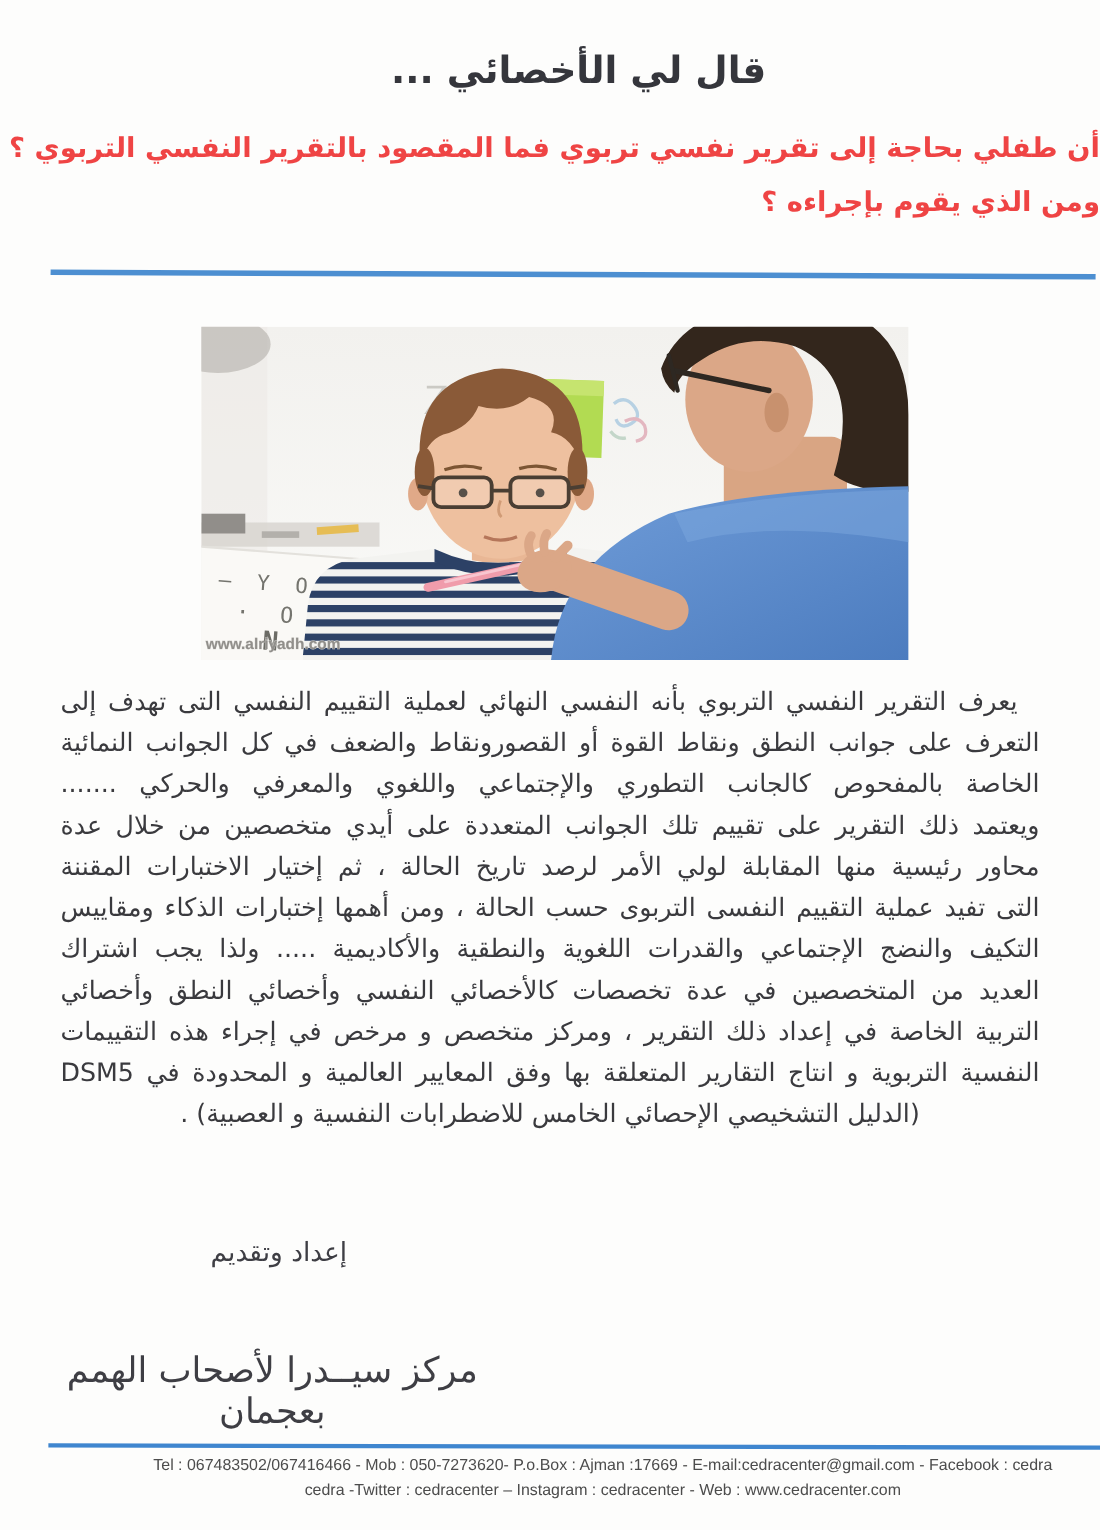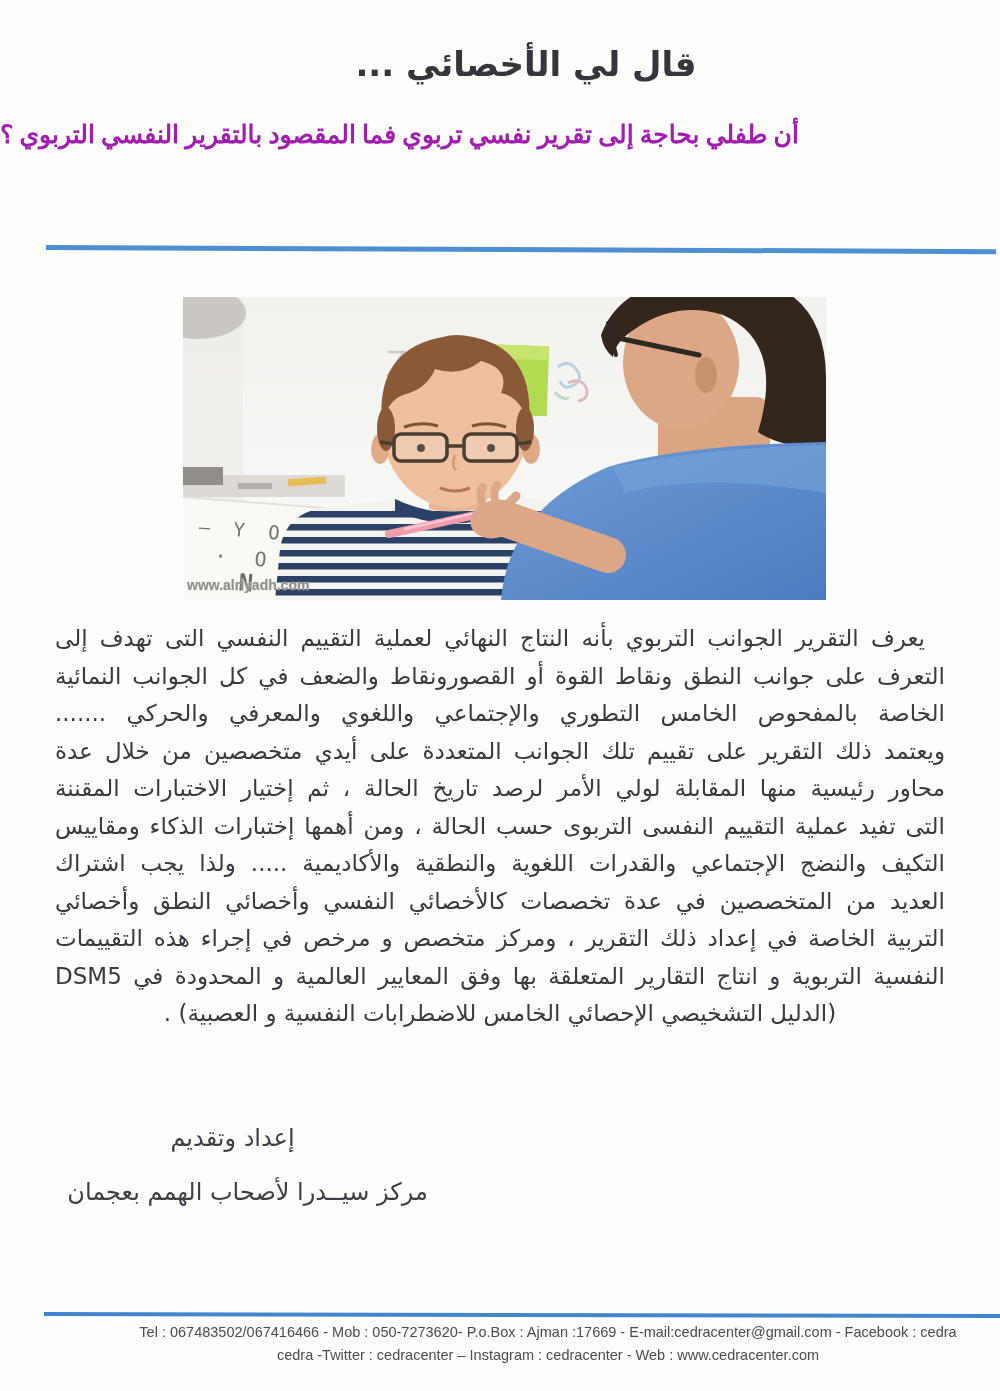--- a/index.html
+++ b/index.html
@@ -14,22 +14,22 @@
   
   .doc-title{
     position:absolute;top:44px;left:0;width:100%;
     text-align:center;direction:rtl;
     font-size:34px;font-weight:bold;color:#35363c;
     letter-spacing:1px;
     padding-left:26px;
   }
   .question-heading{
     position:absolute;top:110px;left:0;width:100%;
-    text-align:left;direction:rtl;
-    color:#a21caf;font-weight:bold;font-size:25px;line-height:49px;font-family:Liberation Serif, serif;
+    text-align:right;direction:rtl;
+    color:#ef4444;font-weight:bold;font-size:25px;line-height:49px;
   }
   
   .rule{position:absolute;background:#4d8fd1;}
   .rule-top{left:46px;width:950px;top:245px;height:5px;transform:rotate(.25deg);transform-origin:left center;}
   .rule-bottom{left:44px;width:956px;top:1312px;height:4px;background:#3f86cf;transform:rotate(.12deg);transform-origin:left center;}
   
   .photo{position:absolute;left:183px;top:297px;width:643px;height:303px;}
   
   .article{
     position:absolute;left:55px;top:620px;width:890px;
@@ -37,46 +37,47 @@
     font-size:23px;
   }
   .article .line{
     height:37.5px;line-height:37.5px;white-space:nowrap;
     text-align:justify;text-align-last:justify;
   }
   .article .line.first{padding-right:20px;}
   .article .line.center{text-align:right;text-align-last:center;}
   
   .prepared-by{
-    position:absolute;top:1124px;left:135px;width:195px;
+    position:absolute;top:1124px;left:156px;width:195px;
     text-align:center;direction:rtl;
     font-size:24px;color:#3e3e44;
   }
   .center-name{
-    position:absolute;top:1178px;left:50px;width:395px;
+    position:absolute;top:1226px;left:50px;width:395px;
     text-align:center;direction:rtl;
-    font-size:24px;color:#3e3e44;
+    font-size:32px;color:#3e3e44;
   }
   
   .footer{
     position:absolute;top:1321px;left:0;width:100%;
     text-align:center;
     font-family:"Liberation Sans",sans-serif;
     font-size:14.5px;line-height:23px;color:#4c4c4c;padding-left:48px;
   }
 </style>
 </head>
 <body>
 
 <div class="page">
 
   <div class="doc-title">قال لي الأخصائي ...</div>
 
   <div class="question-heading">
     <div>أن طفلي بحاجة إلى تقرير نفسي تربوي فما المقصود بالتقرير النفسي التربوي ؟</div>
+    <div>ومن الذي يقوم بإجراءه ؟</div>
   </div>
 
   <div class="rule rule-top"></div>
 
   <svg class="photo" viewBox="0 0 643 303">
     <defs>
       <linearGradient id="wall" x1="0" y1="0" x2="0" y2="1">
         <stop offset="0" stop-color="#f2f1ee"></stop>
           <stop offset="1" stop-color="#fafaf8"></stop>
       </linearGradient>
@@ -192,23 +193,23 @@
           <path d="M312,205 Q310,194 314,188" stroke-width="8" fill="none"></path>
           <path d="M322,210 L333,199" stroke-width="9" fill="none"></path>
         </g>
       </g>
 
       <text x="4" y="293" font-family="Liberation Sans, sans-serif" font-size="14" font-weight="bold" fill="#918f8b" stroke="#d8d6d2" stroke-width="0.6" paint-order="stroke">www.alriyadh.com</text>
     </g>
   </svg>
 
   <div class="article">
-    <div class="line first">يعرف التقرير الجوانب التربوي بأنه النتاج النهائي لعملية التقييم النفسي التى تهدف إلى</div>
+    <div class="line first">يعرف التقرير النفسي التربوي بأنه النفسي النهائي لعملية التقييم النفسي التى تهدف إلى</div>
     <div class="line">التعرف على جوانب النطق ونقاط القوة أو القصورونقاط والضعف في كل الجوانب النمائية</div>
-    <div class="line">الخاصة بالمفحوص الخامس التطوري والإجتماعي واللغوي والمعرفي والحركي .......</div>
+    <div class="line">الخاصة بالمفحوص كالجانب التطوري والإجتماعي واللغوي والمعرفي والحركي .......</div>
     <div class="line">ويعتمد ذلك التقرير على تقييم تلك الجوانب المتعددة على أيدي متخصصين من خلال عدة</div>
     <div class="line">محاور رئيسية منها المقابلة لولي الأمر لرصد تاريخ الحالة ، ثم إختيار الاختبارات المقننة</div>
     <div class="line">التى تفيد عملية التقييم النفسى التربوى حسب الحالة ، ومن أهمها إختبارات الذكاء ومقاييس</div>
     <div class="line">التكيف والنضج الإجتماعي والقدرات اللغوية والنطقية والأكاديمية ..... ولذا يجب اشتراك</div>
     <div class="line">العديد من المتخصصين في عدة تخصصات كالأخصائي النفسي وأخصائي النطق وأخصائي</div>
     <div class="line">التربية الخاصة في إعداد ذلك التقرير ، ومركز متخصص و مرخص في إجراء هذه التقييمات</div>
     <div class="line">النفسية التربوية و انتاج التقارير المتعلقة بها وفق المعايير العالمية و المحدودة في DSM5</div>
     <div class="line center">(الدليل التشخيصي الإحصائي الخامس للاضطرابات النفسية و العصبية) .</div>
   </div>
 

